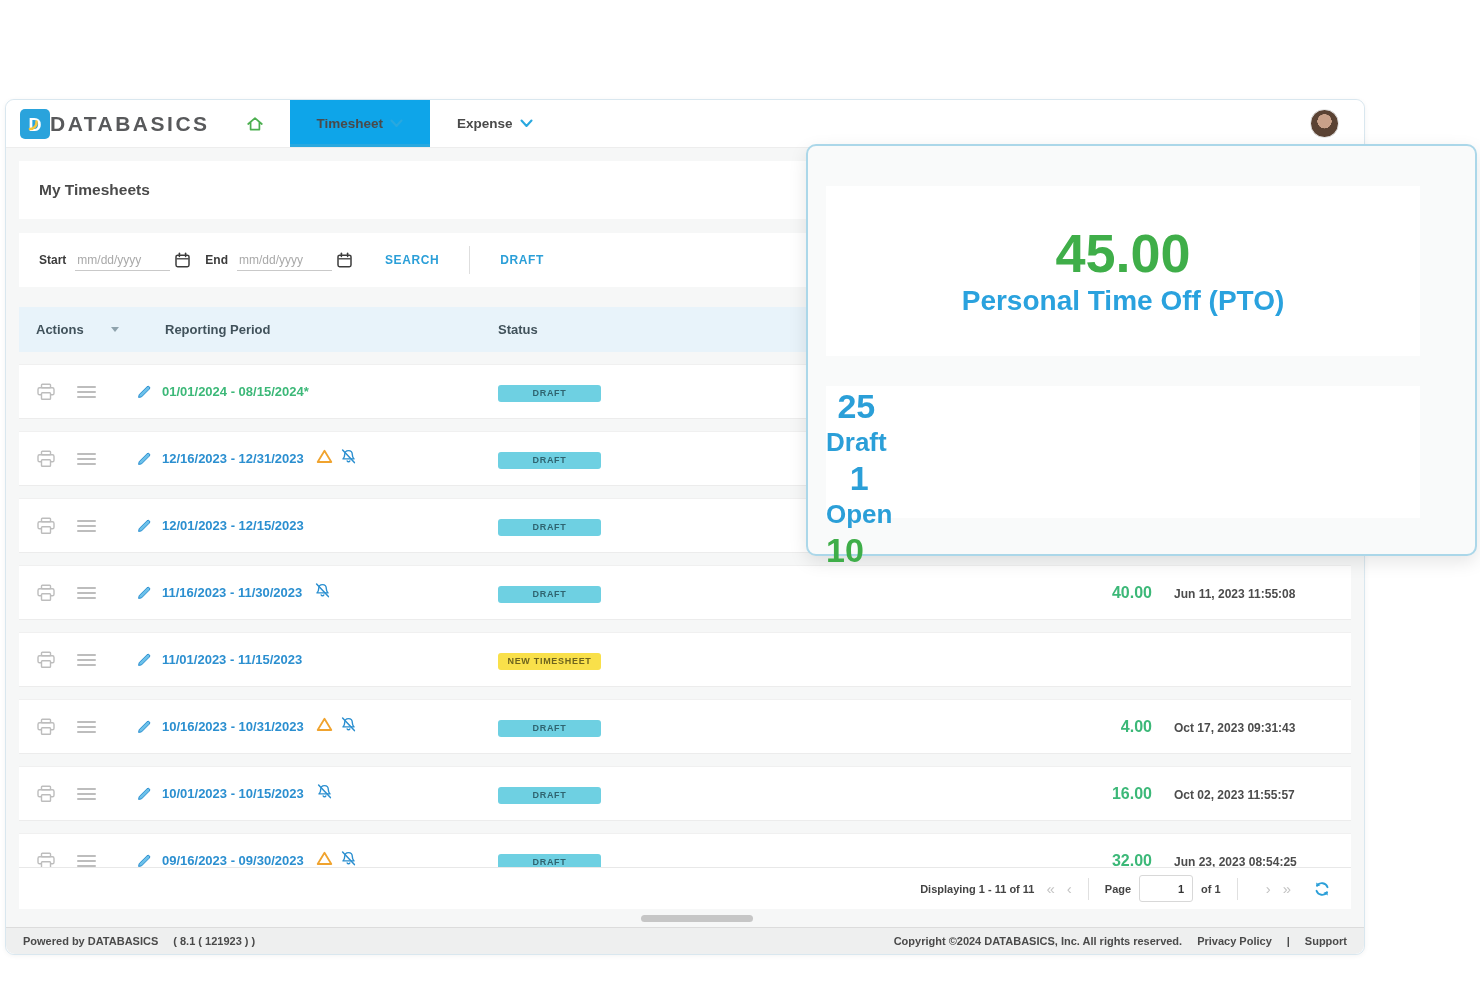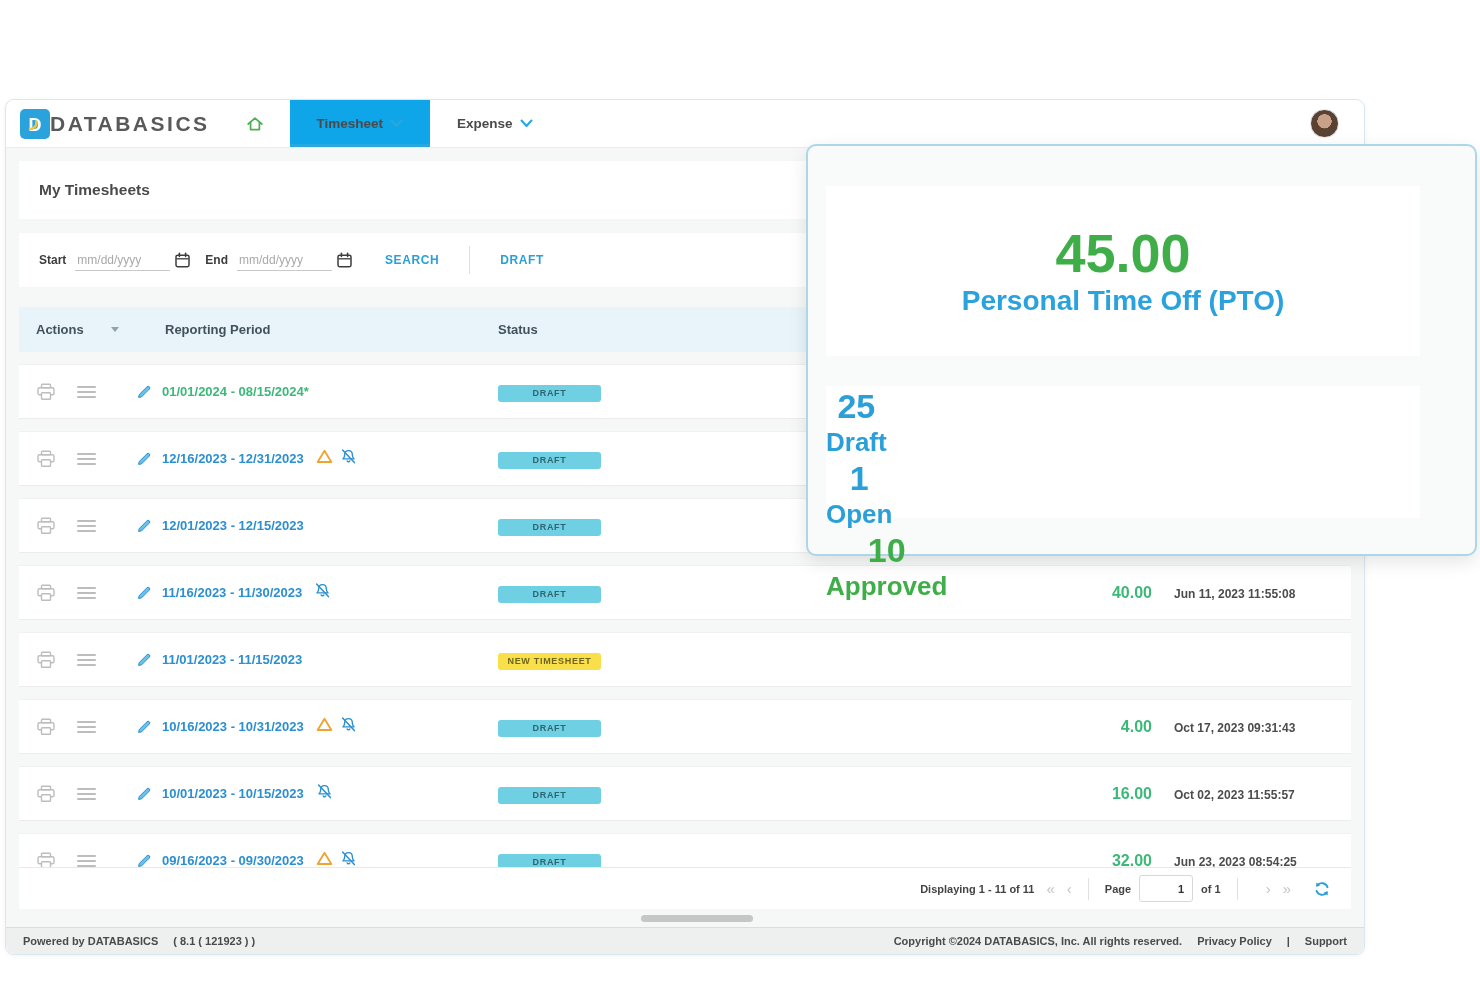--- a/index.html
+++ b/index.html
@@ -626,17 +626,16 @@
       <div class="stat blue">
         <div class="stat-value">25</div>
         <div class="stat-label">Draft</div>
       </div>
       <div class="stat blue">
         <div class="stat-value">1</div>
         <div class="stat-label">Open</div>
       </div>
       <div class="stat green">
         <div class="stat-value">10</div>
-        <div class="stat-label">Approved</div>
       </div>
     </div>
   </div>
 </div>
 
 </body></html>

